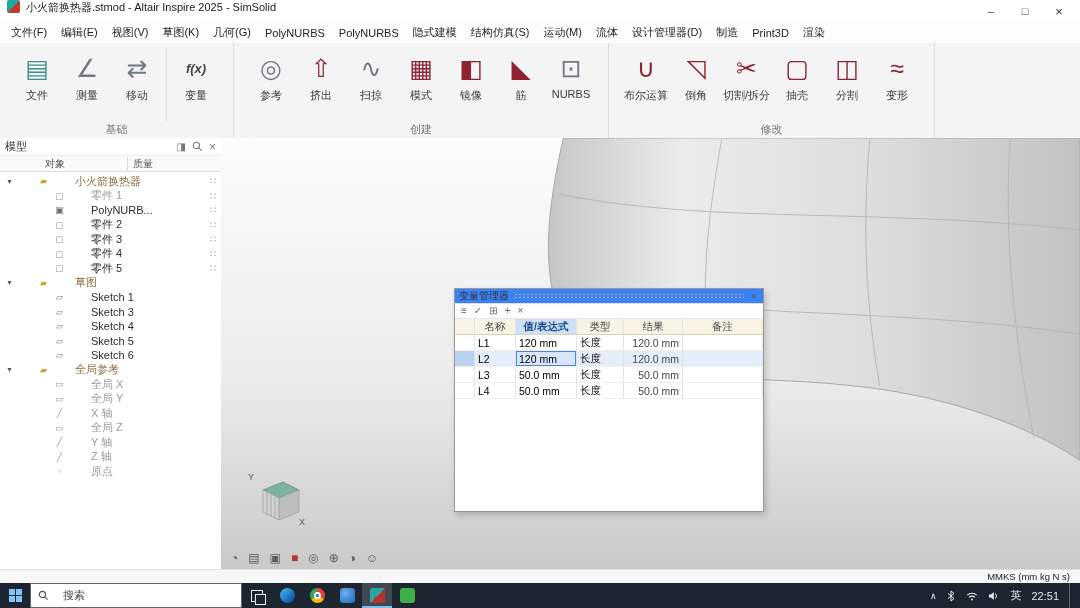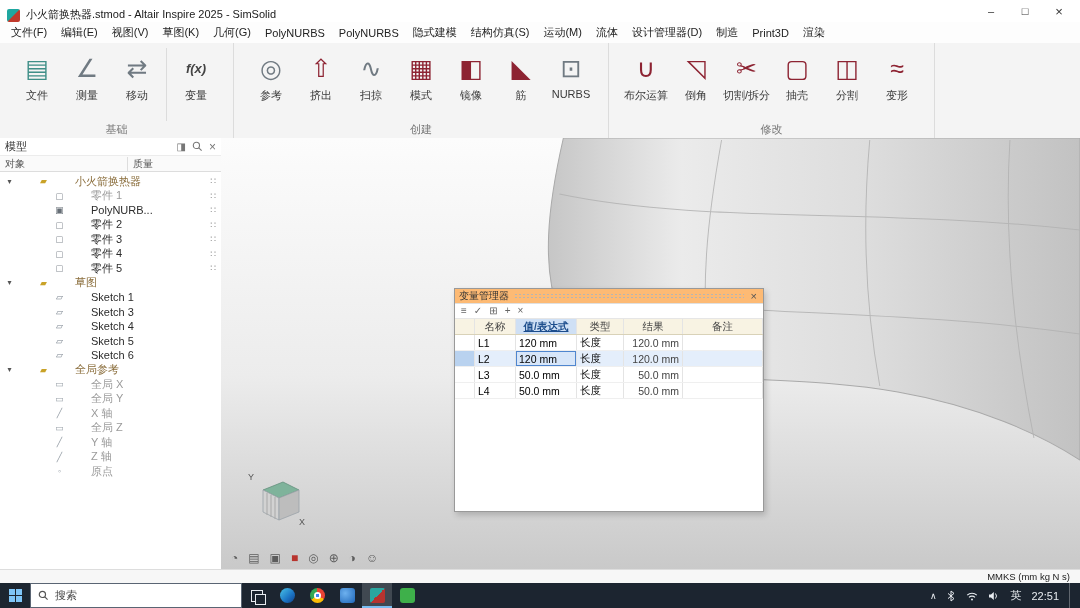--- a/index.html
+++ b/index.html
@@ -1,21 +1,21 @@
 <!DOCTYPE html>
 <html><head>
 <meta charset="utf-8">
 <style>
   html,body{margin:0;padding:0;background:#888;}
   #app{position:relative;width:1080px;height:608px;background:#fff;overflow:hidden;
        font-family:"Liberation Sans",sans-serif;-webkit-font-smoothing:antialiased;}
 
   
   .titlebar{position:absolute;top:0;left:0;right:4px;height:22px;background:#fff;
-            border-bottom:1px solid #0f766e;display:flex;align-items:flex-end;}
+            border-bottom:1px solid #0f766e;display:flex;align-items:flex-start;}
   .appicon{width:13px;height:13px;margin:0 6px 0 7px;border-radius:2px;
            background:linear-gradient(135deg,#1fa7a0 0 48%,#c0392b 52% 100%);}
   .title-text{font-size:11px;color:#1a1a1a;}
   .win-controls{margin-left:auto;display:flex;height:100%;}
   .wb{width:34px;display:flex;align-items:center;justify-content:center;font-size:11px;color:#333;}
   .wb.min-icon::before{content:"–";}
   .wb.max-icon::before{content:"□";}
   .wb.close-icon::before{content:"×";font-size:13px;}
 
   
@@ -55,21 +55,21 @@
   
   .left-panel{position:absolute;top:138px;left:0;width:221px;bottom:38px;background:#fff;
               border-right:1px solid #b9b9b9;display:flex;flex-direction:column;}
   .lp-header{height:17px;display:flex;align-items:center;padding:0 5px;border-bottom:1px solid #ececec;}
   .lp-title{font-size:11px;color:#333;}
   .lp-hicons{margin-left:auto;display:flex;gap:6px;align-items:center;color:#777;}
   .lpi{font-size:10px;line-height:1;}
   .lpi.pin-icon::before{content:"◨";}
   .lpi.close-icon::before{content:"×";font-size:12px;}
   .lp-cols{height:15px;display:flex;align-items:center;font-size:10px;color:#555;
-           border-bottom:1px solid #ddd;background:#fafafa;}
+           border-bottom:1px solid #ddd;background:#fafafa;padding-left:40px;}
   .lp-col-obj{flex:1;padding-left:5px;}
   .lp-col-mass{width:88px;border-left:1px solid #ddd;padding-left:5px;}
   .tree{flex:1;overflow:hidden;padding-top:2px;}
   .tree-row{height:14.5px;display:flex;align-items:center;font-size:11px;color:#2c2c2c;padding-left:4px;gap:22px;}
   .tree-row.ind1{padding-left:20px;}
   .exp{width:11px;text-align:center;font-size:8px;color:#555;}
   .tree-row.folder .exp::before{content:"▾";}
   .ti{width:13px;text-align:center;font-size:9px;margin-right:3px;}
   .ti.folder-icon::before{content:"▰";color:#c9a227;}
   .ti.part-icon::before{content:"▢";color:#8a9097;}
@@ -99,21 +99,21 @@
   .wi.render-red-icon::before{content:"■";color:#b8342e;}
   .wi.zoom-icon::before{content:"◎";}
   .wi.fit-icon::before{content:"⊕";}
   .wi.shade-icon::before{content:"◑";}
   .wi.snapshot-icon::before{content:"☺";}
 
   
   .vm-panel{position:absolute;left:233px;top:150px;width:308px;height:222px;background:#fff;
             border:1px solid #999;box-shadow:2px 3px 6px rgba(0,0,0,.18);
             display:flex;flex-direction:column;z-index:5;}
-  .vm-title{height:14px;display:flex;align-items:center;background:#fdba74;
+  .vm-title{height:14px;display:flex;align-items:center;background:#3b82f6;
             border-bottom:1px solid #e0e0e0;padding:0 4px;}
   .vm-title-text{font-size:10px;color:#333;white-space:nowrap;}
   .vm-drag{flex:1;height:7px;margin:0 5px;
            background-image:radial-gradient(#b5b5b5 0.8px,transparent 0.9px);background-size:4px 3px;}
   .vm-close{font-size:11px;color:#555;padding:0 2px;line-height:1;}
   .vm-close::before{content:"×";}
   .vm-toolbar{height:14px;display:flex;align-items:center;gap:7px;padding:0 6px;
               border-bottom:1px solid #e6e6e6;}
   .vi{font-size:10px;color:#666;line-height:1;}
   .vi.menu-icon::before{content:"≡";}
@@ -125,40 +125,40 @@
   .vhead,.vrow{display:flex;height:15px;align-items:stretch;}
   .vc{padding:0 3px;border-right:1px solid #e4e4e4;display:flex;align-items:center;overflow:hidden;white-space:nowrap;}
   .c0{width:13px;flex:none;}
   .c1{width:34px;flex:none;}
   .c2{width:54px;flex:none;}
   .c3{width:40px;flex:none;}
   .c4{width:52px;flex:none;}
   .c5{flex:1;}
   .vhead{background:#f8f3e3;border-bottom:1px solid #d9d2b8;color:#444;}
   .vhead .vc{justify-content:center;}
-  .vhead .c2{background:#cfe0f5;color:#1c4d8c;font-weight:bold;text-decoration:underline;}
+  .vhead .c2{background:#cfe0f5;color:#1c4d8c;font-weight:bold;}
   .vrow{border-bottom:1px solid #efefef;background:#fff;}
   .vrow .c4{justify-content:flex-end;color:#444;}
   .vrow.selected{background:#e4eefb;}
   .vrow.selected .c0{background:#b9d2ef;}
   .vrow.selected .c2{box-shadow:inset 0 0 0 1px #4f86cf;background:#d7e6f9;}
   .vm-rest{flex:1;background:#fff;}
 
   
   .status-strip{position:absolute;left:0;right:0;bottom:25px;height:13px;background:#f7f7f7;
                 border-top:1px solid #ddd;display:flex;align-items:center;justify-content:flex-end;
                 padding-right:10px;font-size:9.5px;color:#222;}
 
   
   .taskbar{position:absolute;left:0;right:0;bottom:0;height:25px;background:#1c2530;
            display:flex;align-items:center;color:#e8ecf0;}
   .tb-start{width:30px;height:100%;display:flex;align-items:center;justify-content:center;}
   .start-grid{display:grid;grid-template-columns:6px 6px;grid-template-rows:6px 6px;gap:1px;}
   .start-grid div{background:#7fc5f7;}
-  .tb-search{width:212px;height:100%;background:#fff;display:flex;align-items:center;gap:6px;
+  .tb-search{width:212px;height:100%;background:#fff;display:flex;align-items:center;gap:14px;
              padding:0 7px;box-sizing:border-box;border:1px solid #5a6573;}
   .tb-search-text{font-size:11px;color:#444;}
   .tb-apps{display:flex;height:100%;}
   .tb-app{width:30px;height:100%;display:flex;align-items:center;justify-content:center;position:relative;}
   .tb-app.active{background:rgba(255,255,255,.16);box-shadow:inset 0 -2px 0 #79bdf2;}
   .g{width:15px;height:15px;}
   .g.task-view-icon{width:10px;height:10px;border:1px solid #e8ecf0;position:relative;}
   .g.task-view-icon::after{content:"";position:absolute;left:3px;top:3px;width:9px;height:9px;
                            border:1px solid #e8ecf0;background:#1c2530;}
   .g.edge-icon{border-radius:50%;background:linear-gradient(135deg,#49c3e8,#1b74c4 60%,#123f86);}

